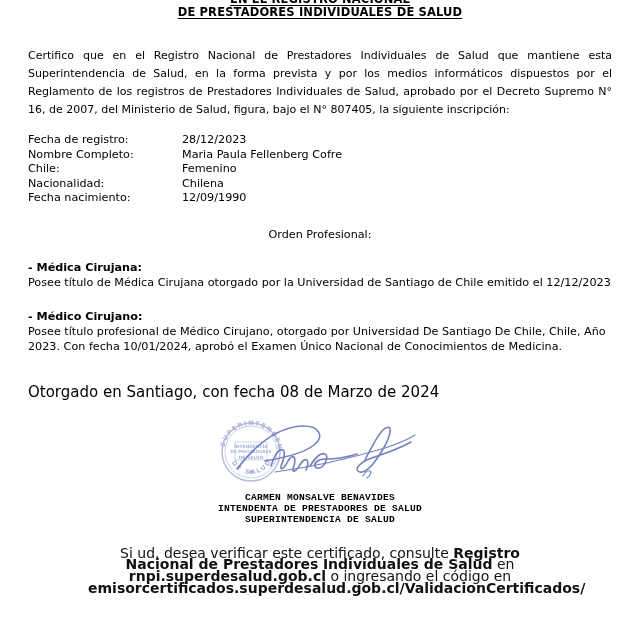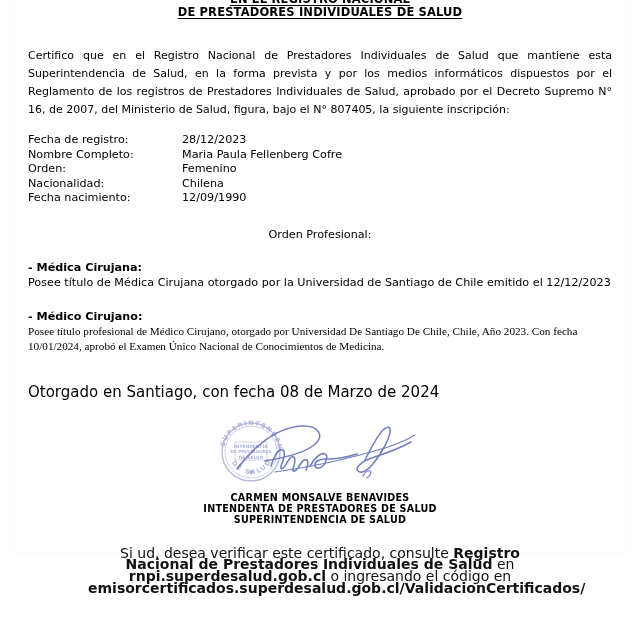--- a/index.html
+++ b/index.html
@@ -99,21 +99,21 @@
     font-weight: bold;
     line-height: 15px;
     margin-top: 19px;
   }
   .orden-text {
     font-size: 11.2px;
     line-height: 15.2px;
     text-align: justify;
     text-justify: inter-word;
   }
-  .orden-text.nojustify { text-align: left; font-family: Liberation Serif, serif; }
+  .orden-text.nojustify { text-align: left; }
 
   .granted {
     margin-top: 30px;
     font-size: 15px;
     line-height: 15px;
   }
 
   
   .sig-area {
     position: relative;
@@ -128,20 +128,21 @@
     width: 210px;
     height: 72px;
   }
 
   .sig-names {
     text-align: center;
     font-size: 9.6px;
     font-weight: bold;
     line-height: 11.4px;
     letter-spacing: 0.25px;
+    font-family: Liberation Mono, monospace;
   }
 
   
   .footer {
     margin-top: 22px;
     text-align: center;
     font-size: 14px;
     line-height: 11.6px;
     color: #111111;
     padding: 0 60px;
@@ -167,21 +168,21 @@
       <tbody>
         <tr>
           <td class="fld-label">Fecha de registro:</td>
           <td class="fld-value">28/12/2023</td>
         </tr>
         <tr>
           <td class="fld-label">Nombre Completo:</td>
           <td class="fld-value">Maria Paula Fellenberg Cofre</td>
         </tr>
         <tr>
-          <td class="fld-label">Orden:</td>
+          <td class="fld-label">Chile:</td>
           <td class="fld-value">Femenino</td>
         </tr>
         <tr>
           <td class="fld-label">Nacionalidad:</td>
           <td class="fld-value">Chilena</td>
         </tr>
         <tr>
           <td class="fld-label">Fecha nacimiento:</td>
           <td class="fld-value">12/09/1990</td>
         </tr>

